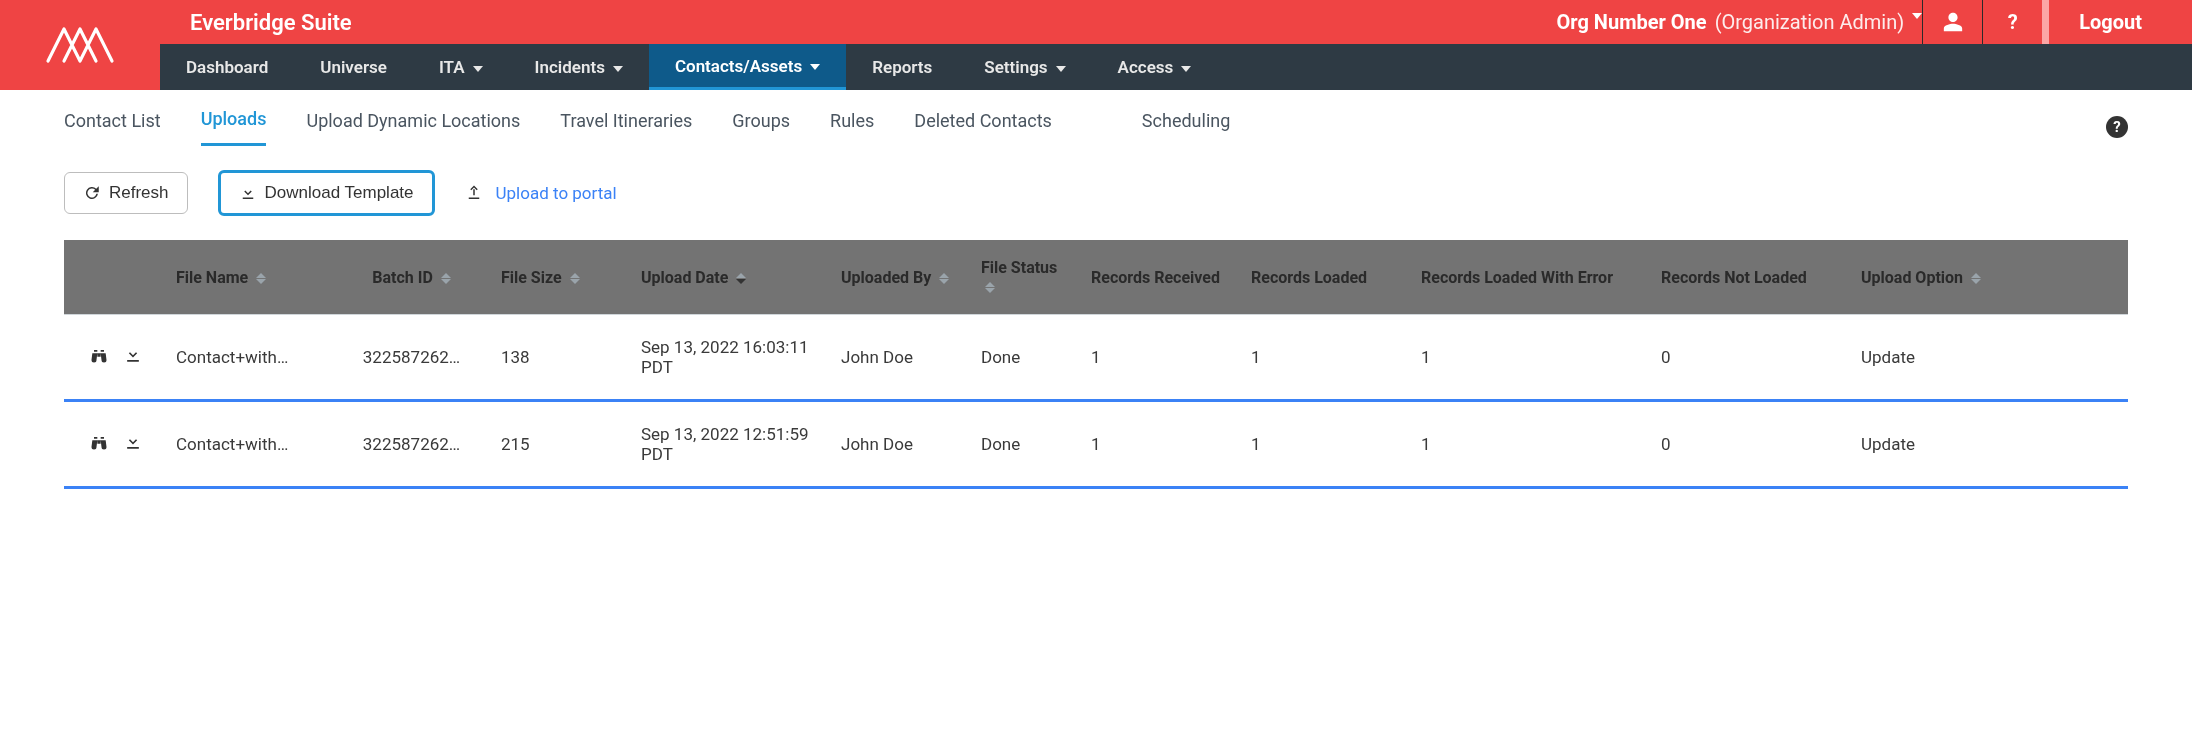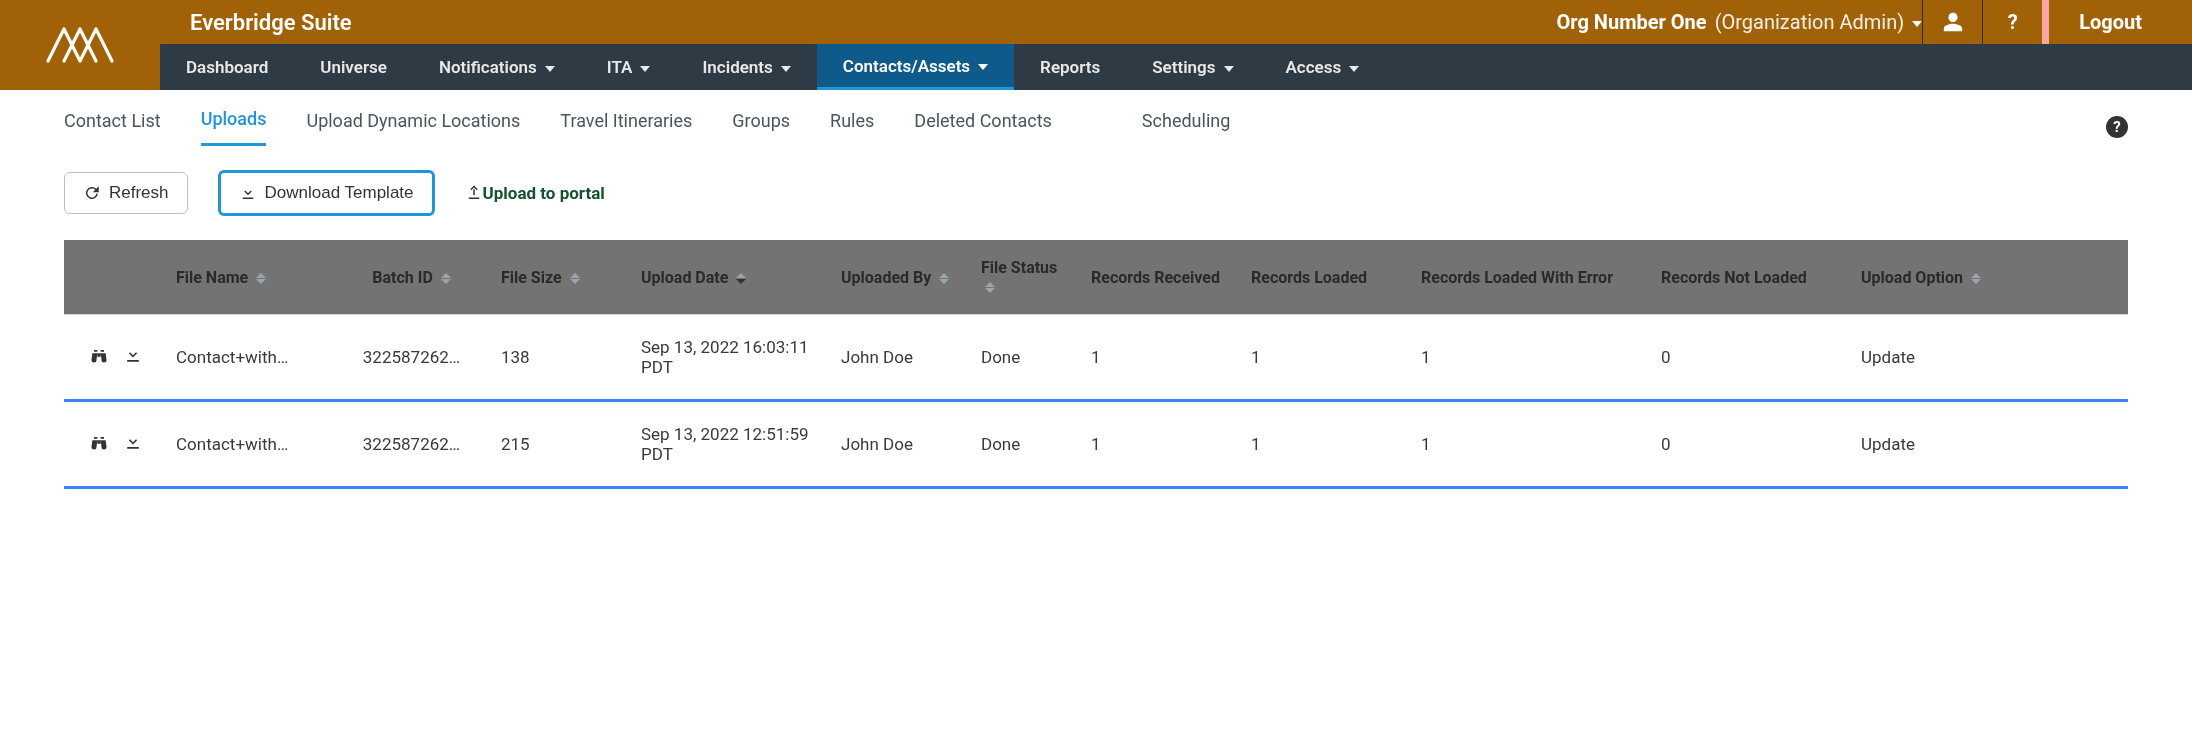--- a/index.html
+++ b/index.html
@@ -4,21 +4,21 @@
 <style>
   * { box-sizing: border-box; margin: 0; padding: 0; }
   body {
     font-family: -apple-system, BlinkMacSystemFont, "Segoe UI", Roboto, Arial, sans-serif;
     font-size: 14px;
     color: #333;
     background: #fff;
     width: 2192px;
   }
   .topbar {
-    background: #a16207;
+    background: #ef4444;
     color: #fff;
     height: 90px;
     display: flex;
     align-items: stretch;
   }
   .logo-area {
     width: 160px;
     display: flex;
     align-items: center;
     justify-content: center;
@@ -36,21 +36,21 @@
     padding: 0 20px 0 30px;
   }
   .suite-title {
     font-size: 22px;
     font-weight: 600;
     flex: 1;
   }
   .org-block {
     font-size: 20px;
     display: flex;
-    align-items: center;
+    align-items: flex-start;
     gap: 8px;
     cursor: pointer;
   }
   .org-name { font-weight: 700; }
   .org-role { font-weight: 400; opacity: 0.9; }
   .top-icons {
     display: flex;
     align-items: stretch;
     height: 44px;
   }
@@ -152,25 +152,25 @@
     cursor: pointer;
     font-weight: 500;
   }
   .btn.highlight {
     border: 3px solid #2196d6;
     text-align: right;
   }
   .link-action {
     display: flex;
     align-items: center;
-    gap: 0;
+    gap: 13px;
     font-size: 17px;
-    color: #14532d;
-    cursor: pointer;
-    font-weight: 700;
+    color: #3b82f6;
+    cursor: pointer;
+    font-weight: 400;
   }
   .icon-refresh, .icon-download, .icon-upload {
     width: 18px; height: 18px;
     display: inline-block;
   }
   .table-wrap {
     padding: 0 64px;
   }
   table {
     width: 100%;
@@ -257,24 +257,20 @@
         </div>
         <div class="logout-btn">Logout</div>
       </div>
     </div>
     <div class="nav-row" id="nav-row">
         <div class="nav-item">
           <span>Dashboard</span>
         </div>
         <div class="nav-item">
           <span>Universe</span>
-        </div>
-        <div class="nav-item">
-          <span>Notifications</span>
-          <span class="chev-down"></span>
         </div>
         <div class="nav-item">
           <span>ITA</span>
           <span class="chev-down"></span>
         </div>
         <div class="nav-item">
           <span>Incidents</span>
           <span class="chev-down"></span>
         </div>
         <div class="nav-item active">

